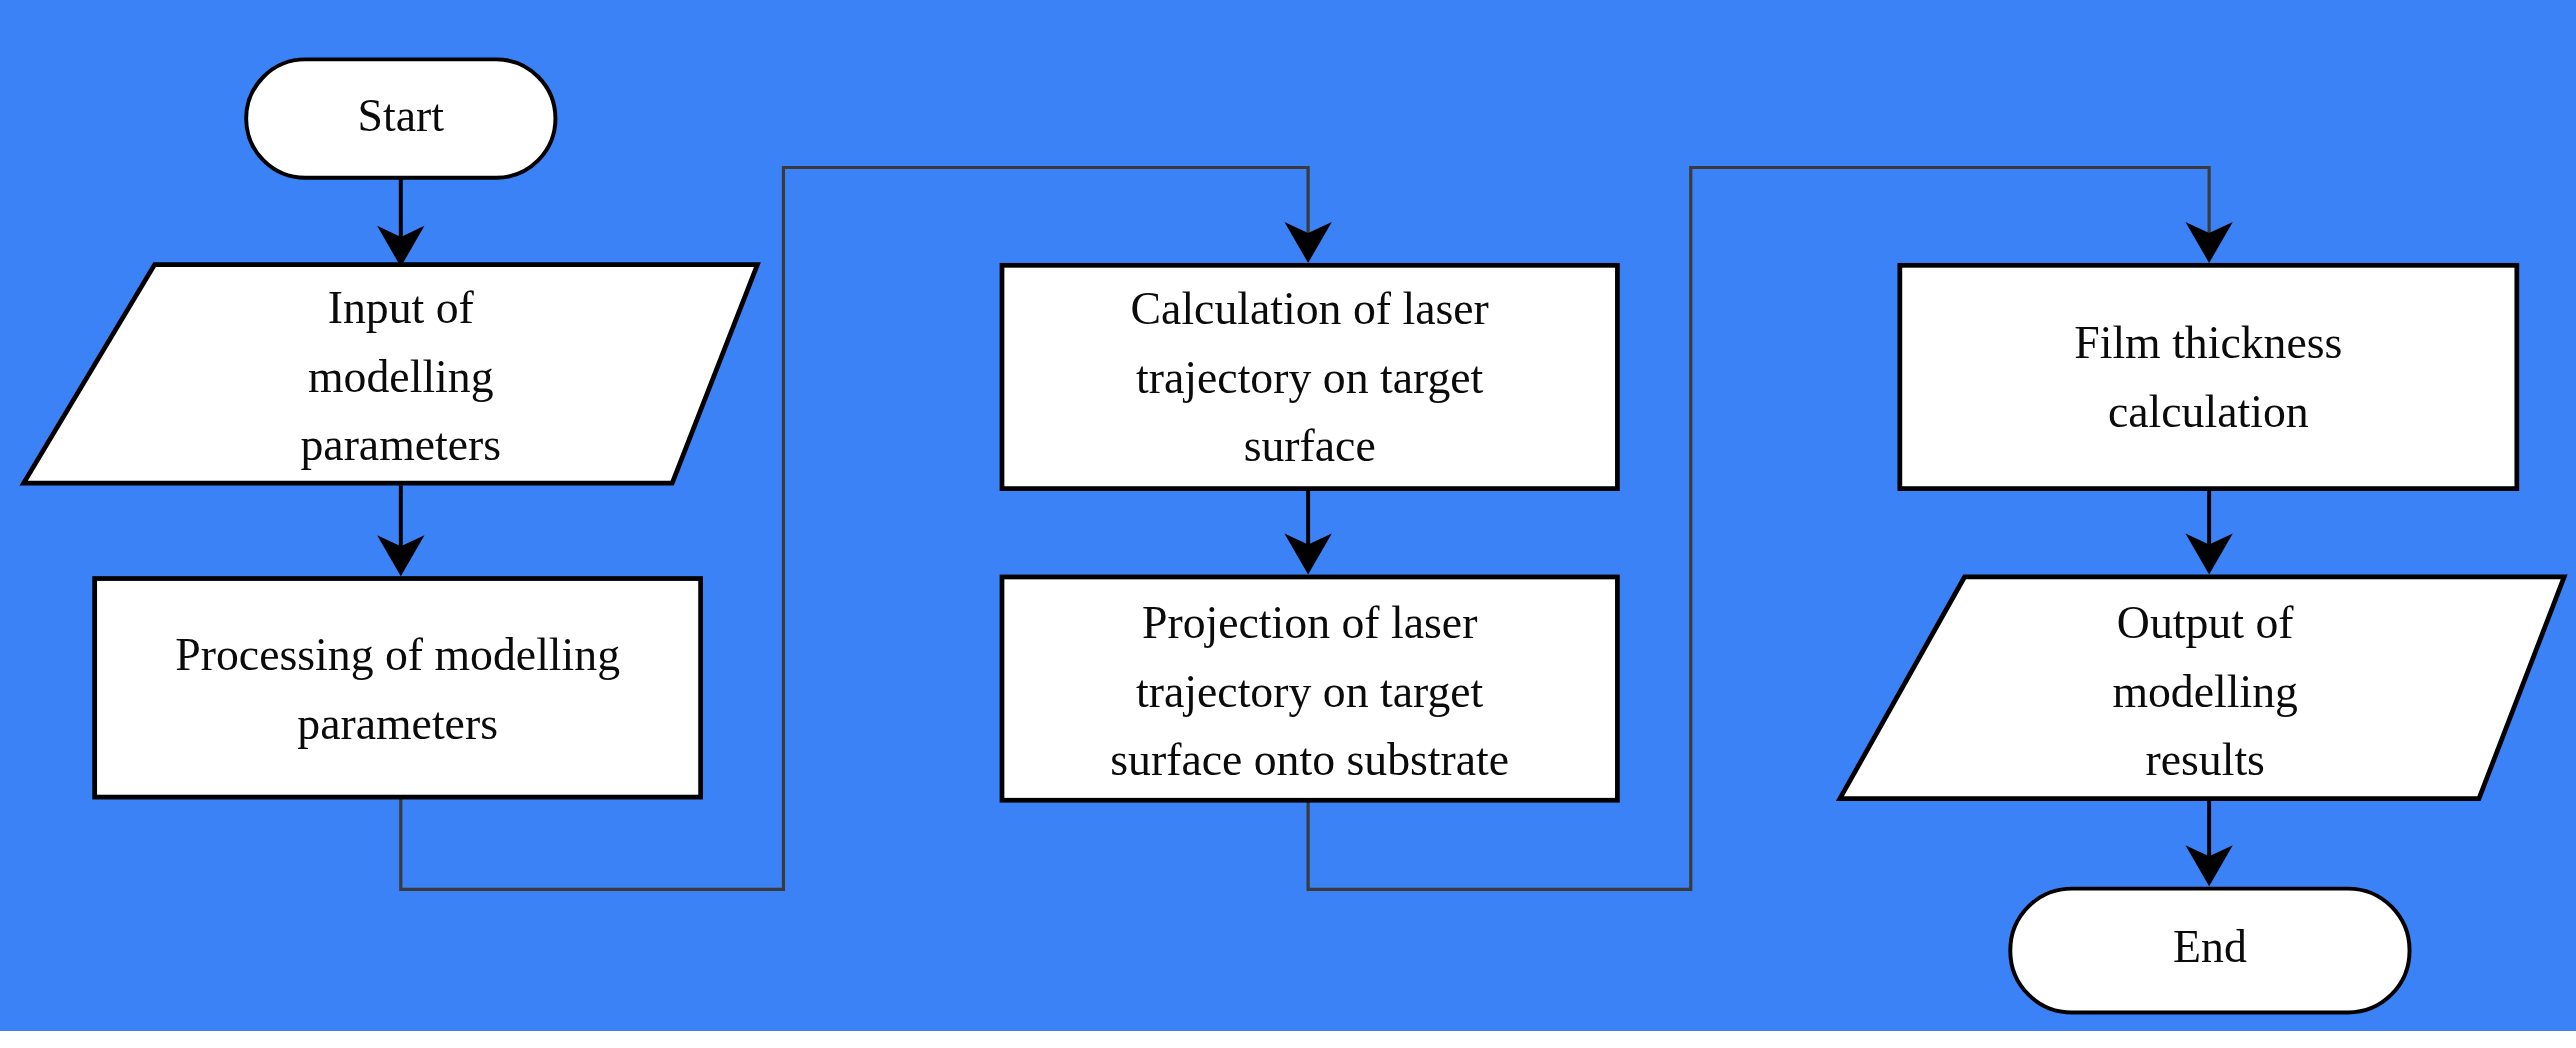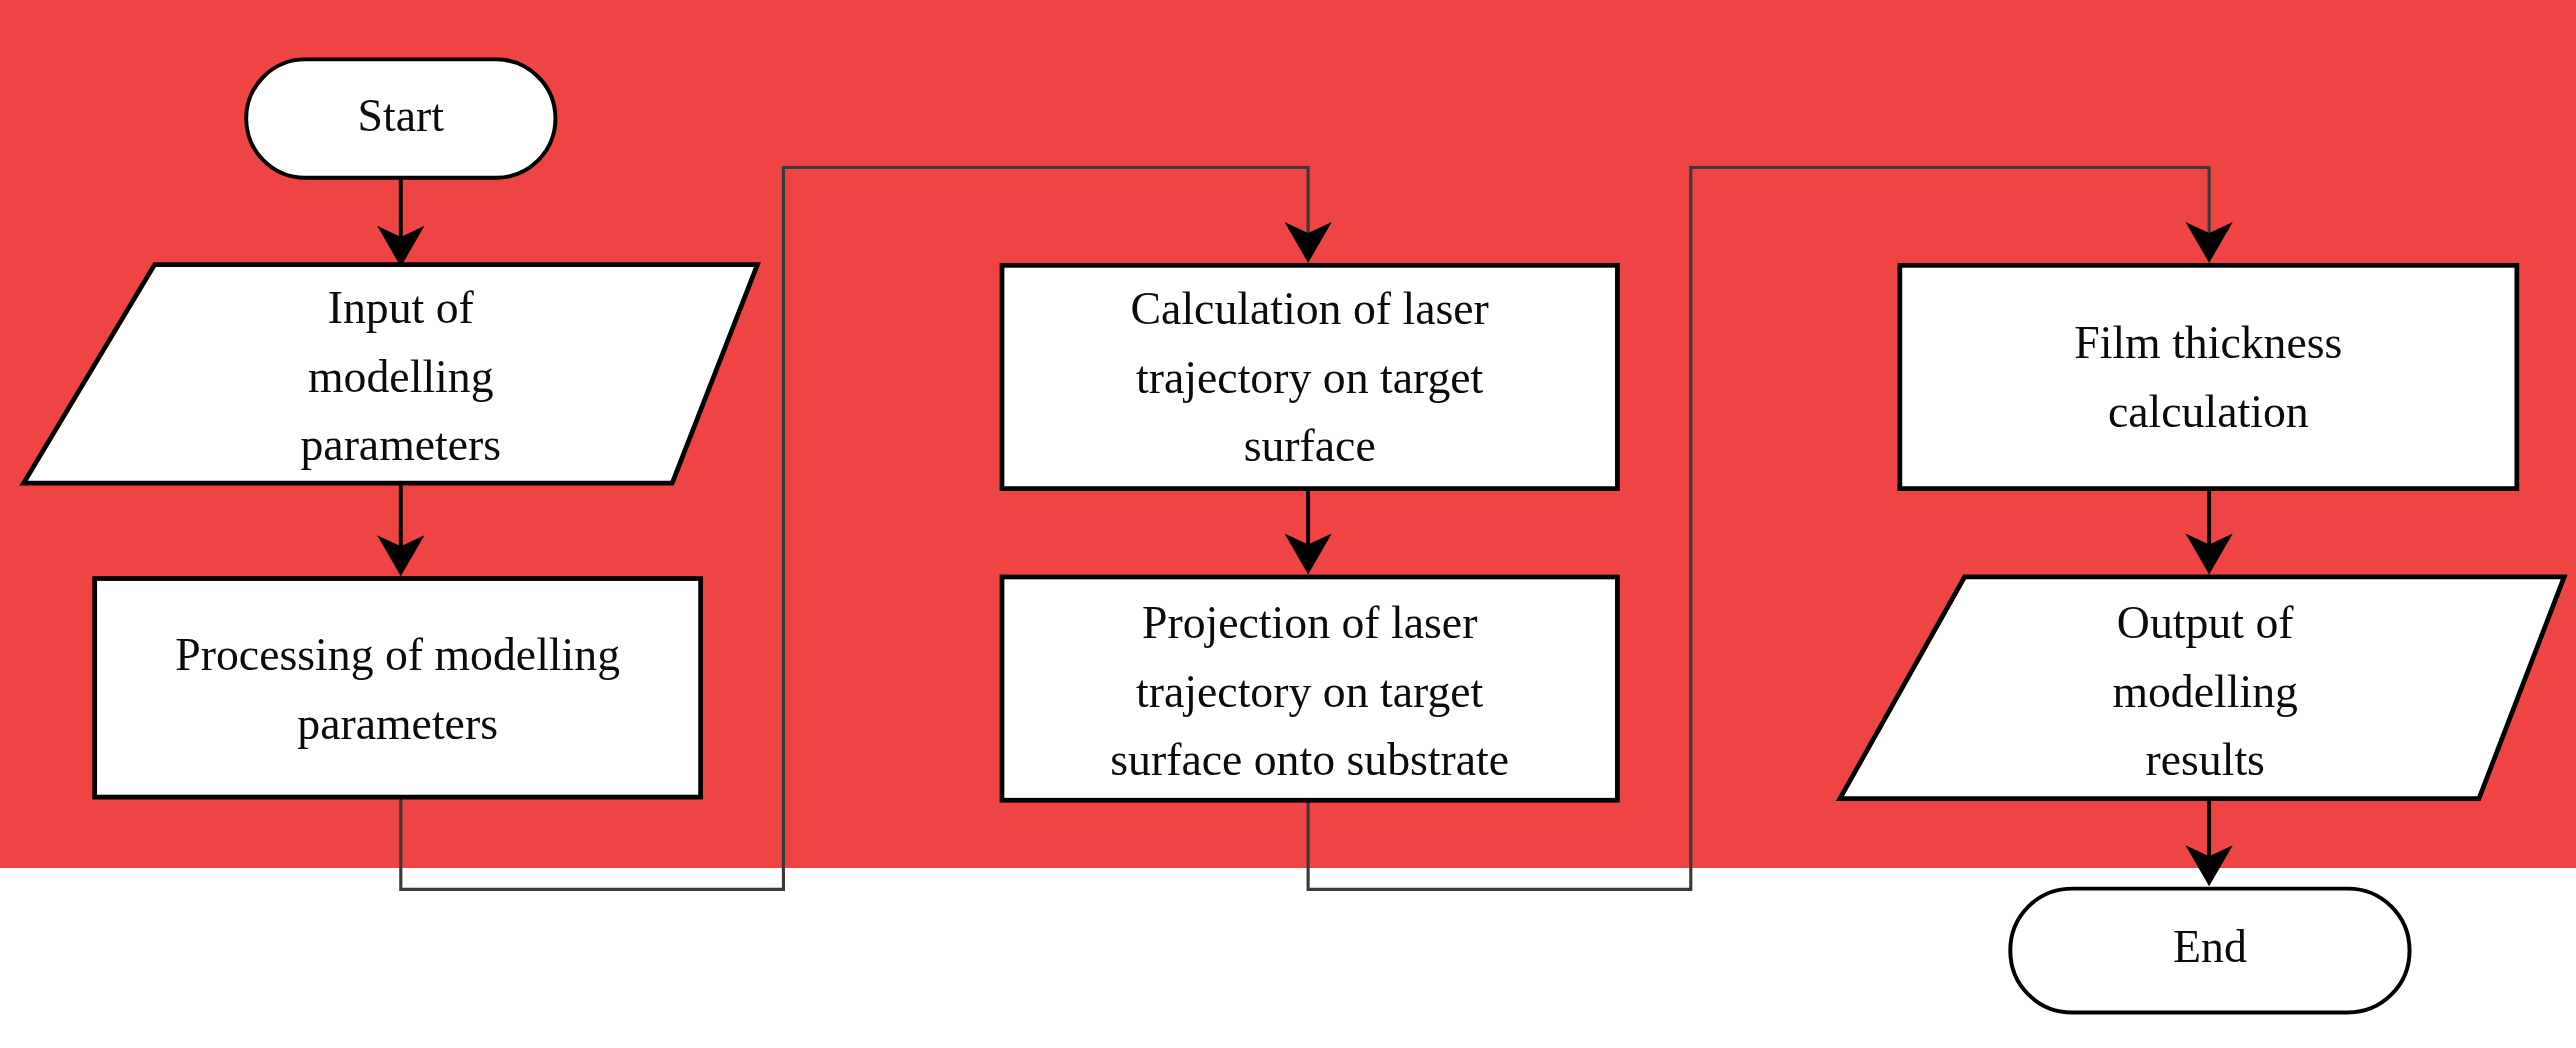--- a/index.html
+++ b/index.html
@@ -10,22 +10,22 @@
   }
   body {
     width: 2576px;
     height: 1049px;
     font-family: "Liberation Serif", "DejaVu Serif", serif;
     overflow: hidden;
   }
   #flowchart-root {
     position: relative;
     width: 2576px;
-    height: 868px;
-    background: #ef4444;
+    height: 1031px;
+    background: #3b82f6;
   }
   svg#flow-svg {
     display: block;
     width: 2576px;
     height: 1049px;
   }
   .node-shape {
     fill: #ffffff;
     stroke: #000000;
     stroke-width: 6;

